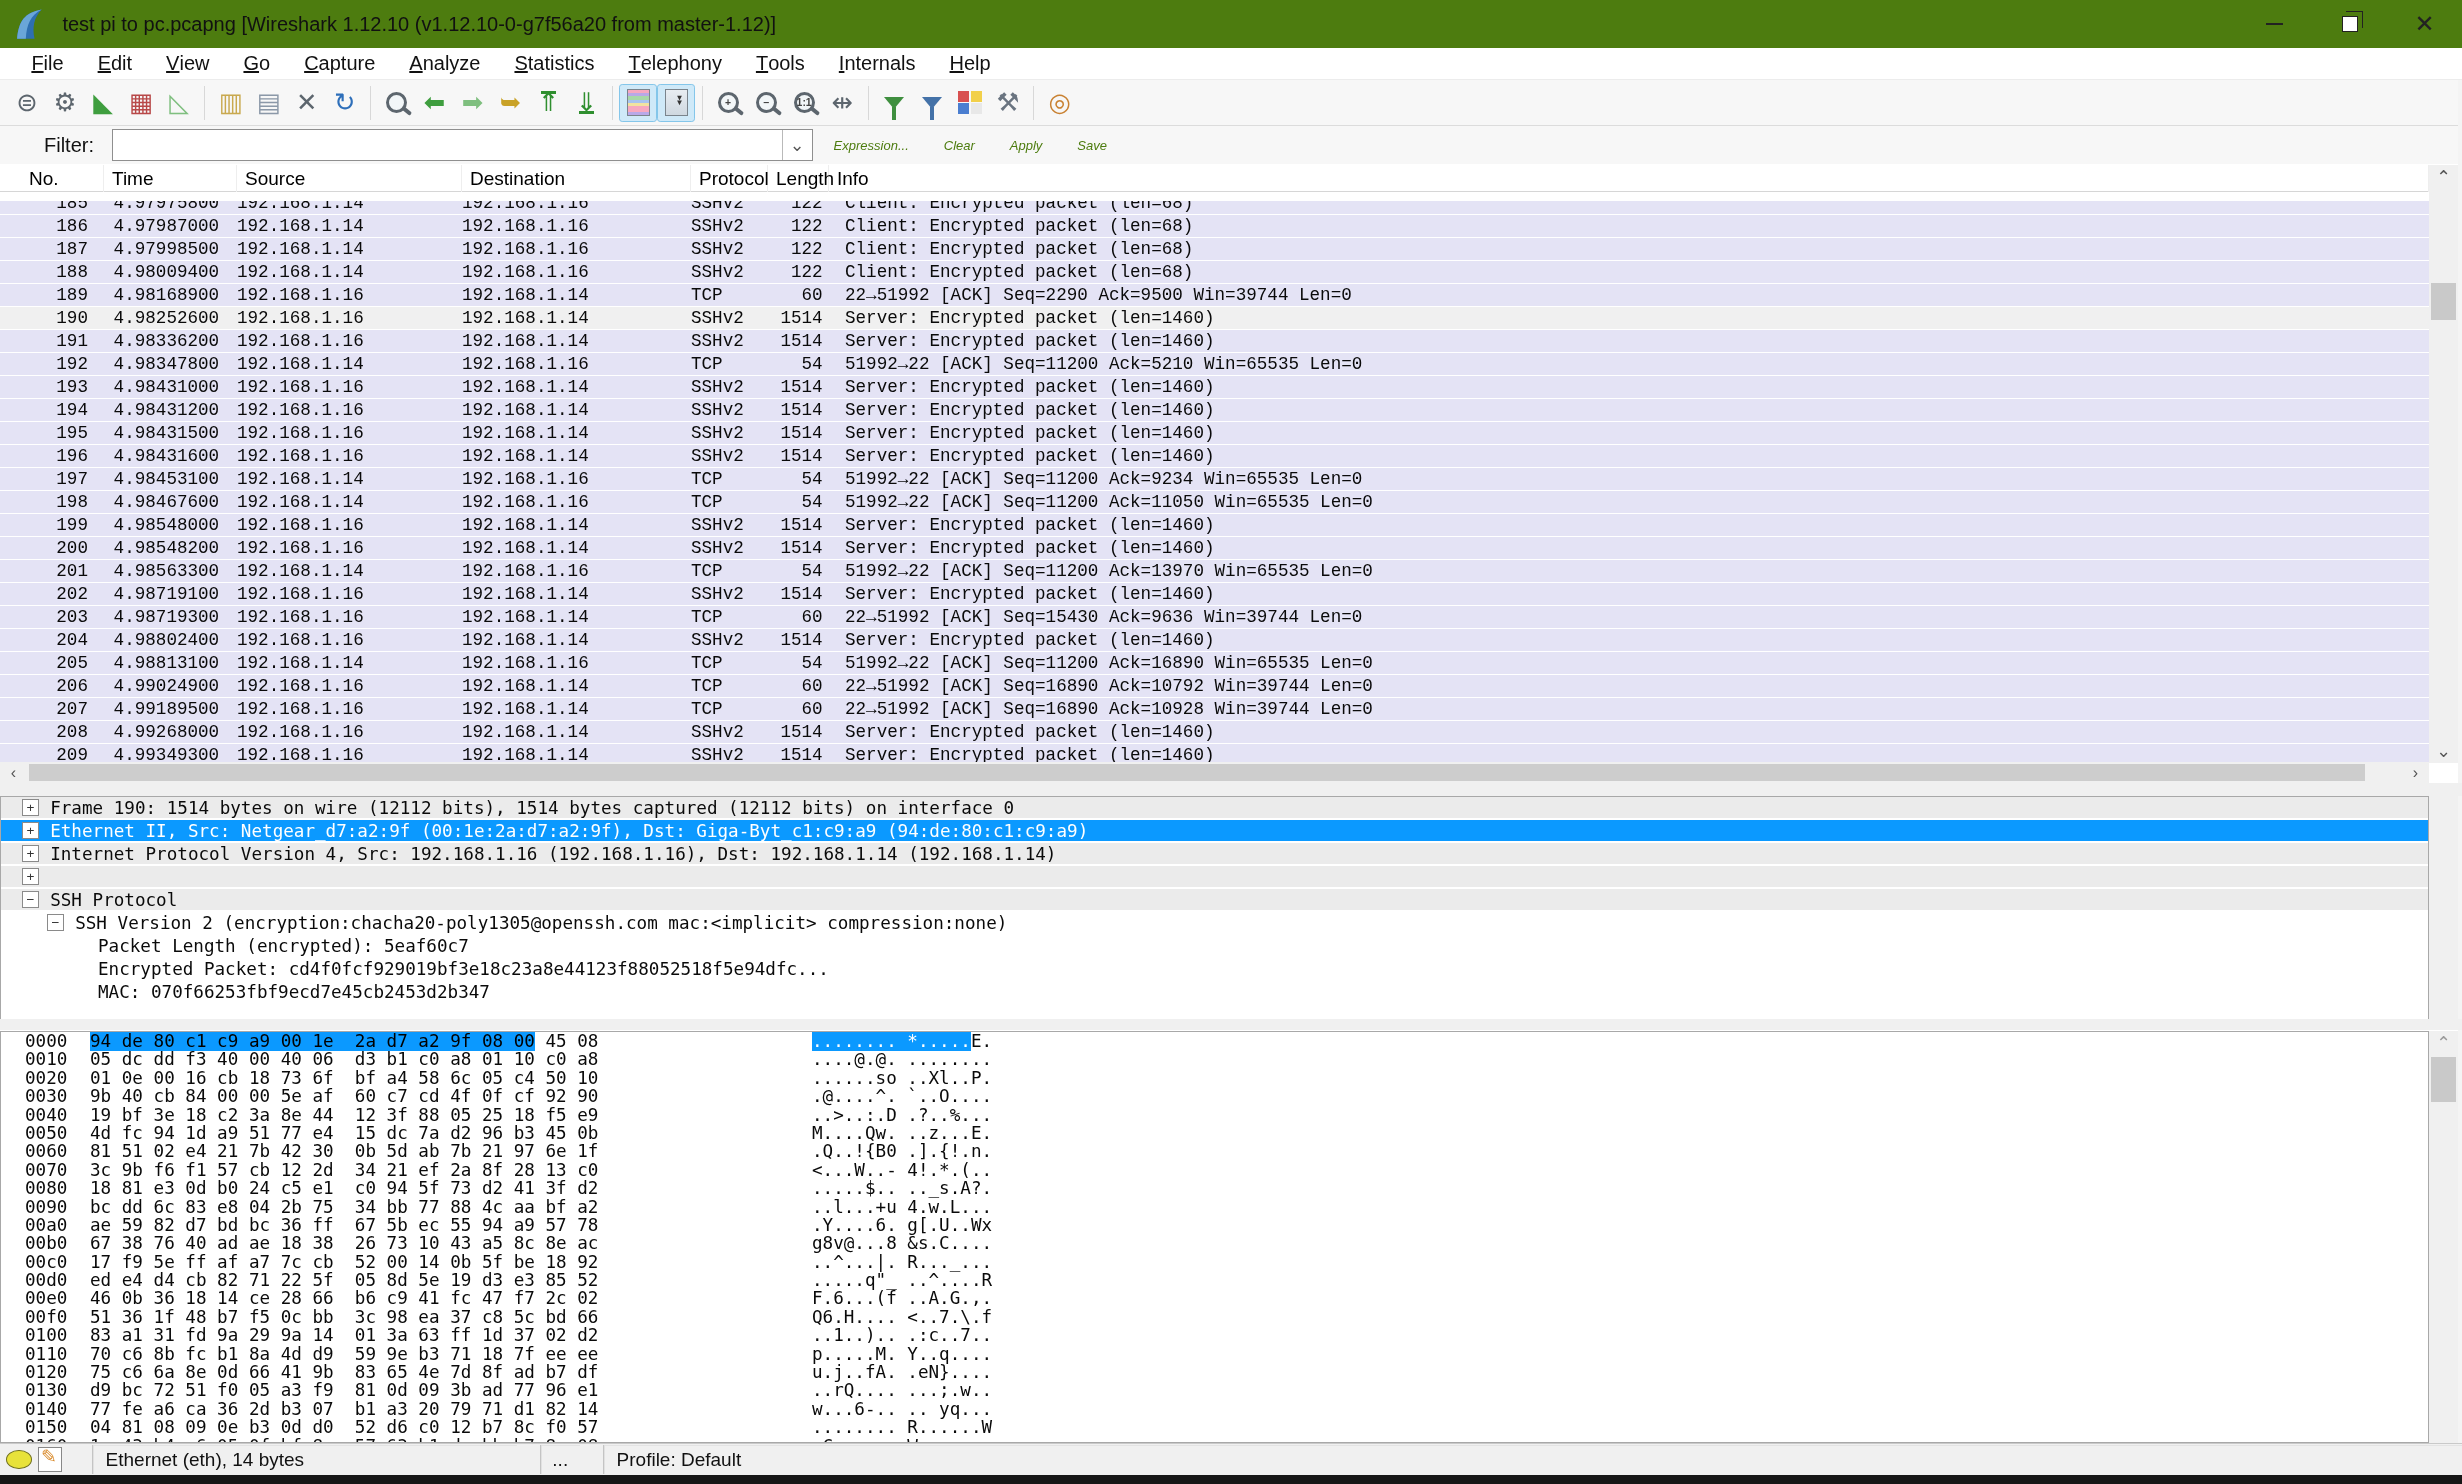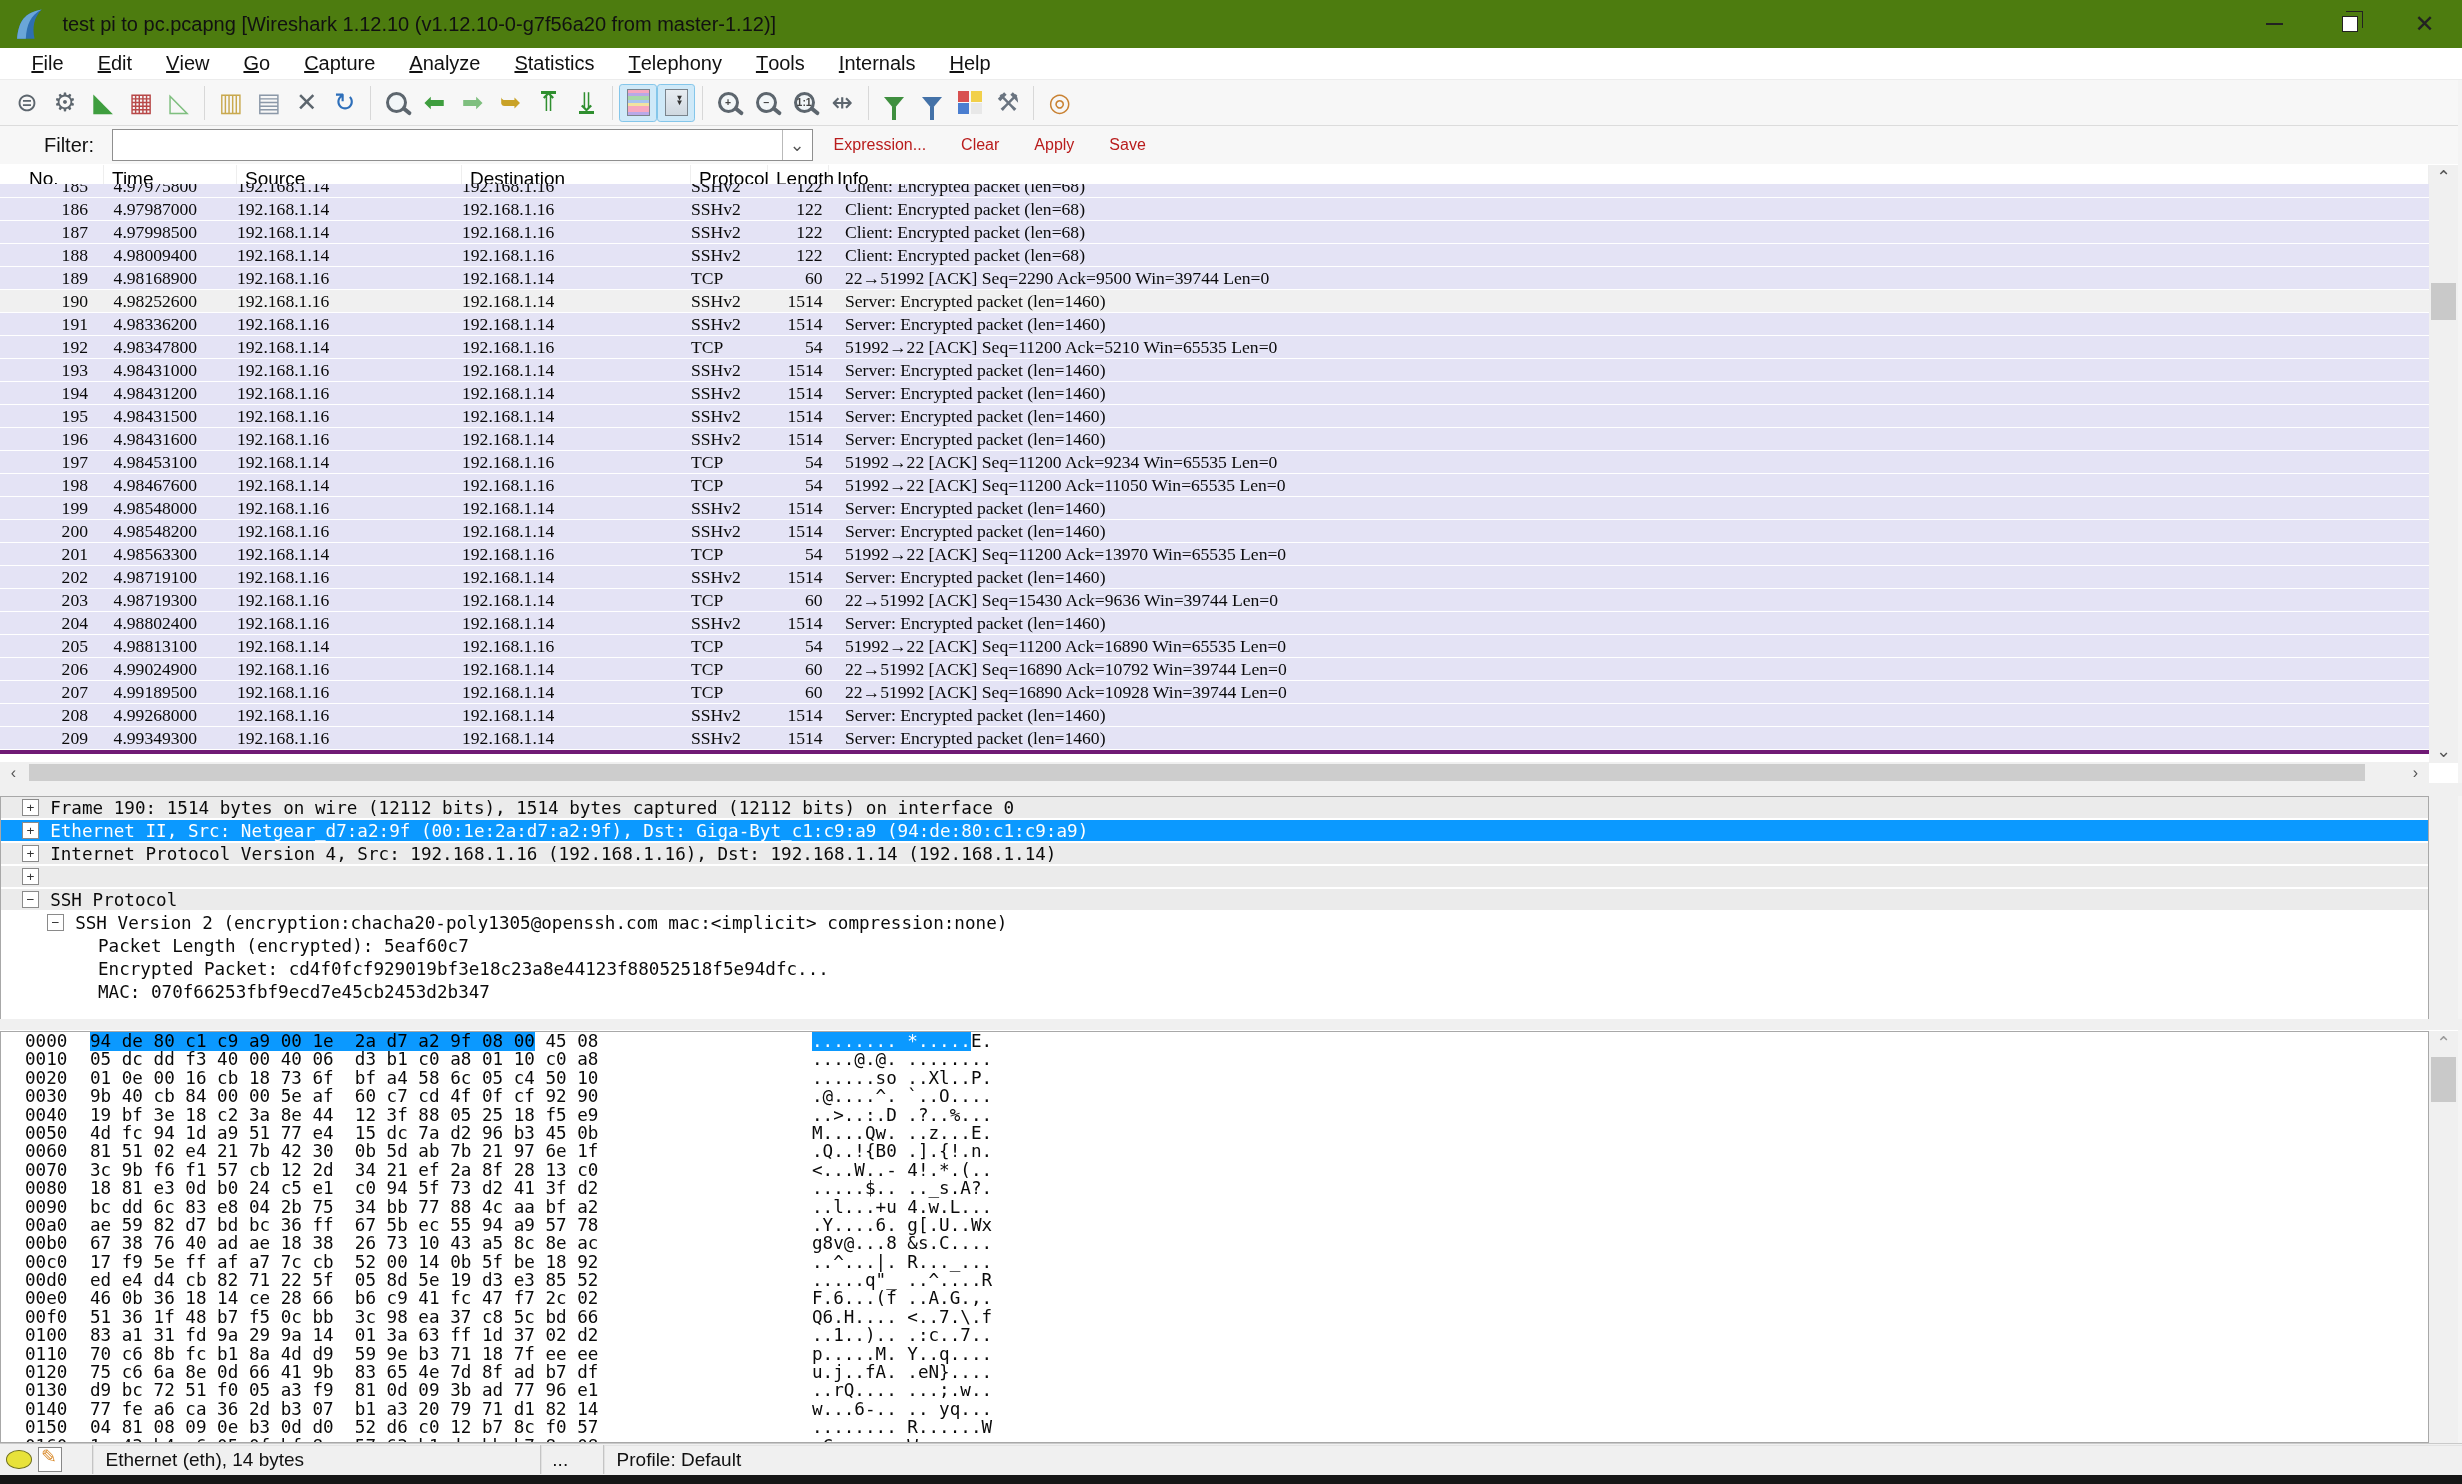--- a/index.html
+++ b/index.html
@@ -44,28 +44,28 @@
   .arrow-cap { position:relative; }
   .arrow-cap.top::before { content:''; position:absolute; left:3.2px; top:1.6px; right:3.2px; border-top:3.2px solid #2f8f2f; }
   .arrow-cap.bot::after { content:''; position:absolute; left:3.2px; bottom:1.6px; right:3.2px; border-bottom:3.2px solid #2f8f2f; }
 
   
   .filterbar { position:absolute; left:0; top:126px; width:2462px; height:38px; background:#f7f7f7; display:flex; align-items:center; }
   .filter-label { font-size:20px; color:#111; margin-left:44px; }
   .filter-combo { margin-left:17.6px; width:701px; height:32px; background:#fff; border:1.6px solid #8f8f8f; position:relative; }
   .filter-input { position:absolute; left:3.2px; top:1.6px; right:35px; bottom:1.6px; border:none; outline:none; font-size:19px; font-family:"Liberation Sans",sans-serif; background:transparent; }
   .combo-arrow { position:absolute; right:0; top:0; width:30px; height:100%; border-left:1.6px solid #b9b9b9; display:flex; align-items:center; justify-content:center; color:#555; font-size:17.6px; }
-  .filter-btn { font-size:16px; color:#b91c1c; margin-left:35px; }
+  .filter-btn { font-size:13px; color:#4d7c0f; margin-left:35px;font-style:italic; }
   .filter-btn.first { margin-left:21px; }
 
   
   .plist-head { position:absolute; left:0; top:165px; width:2429px; height:27px; background:#fff; border-bottom:1.6px solid #d6d6d6; display:grid; grid-template-columns:104px 133px 225px 229px 77px 61px 1fr; align-items:center; }
   .plist-head .hc { font-size:19px; color:#000; padding-left:8px; height:27px; display:flex; align-items:center; border-right:0.8px solid #eeeeee; }
   .plist-head .hc.first { padding-left:29px; }
-  .prows { position:absolute; left:0; top:184px; width:2429px; height:570px; overflow:hidden; background:#701a75; font-family:Liberation Serif, serif; }
+  .prows { position:absolute; left:0; top:201px; width:2429px; height:570px; overflow:hidden; background:#0369a1; font-family:Liberation Mono, monospace; }
   .prow { display:grid; grid-template-columns:104px 133px 225px 229px 77px 61px 1fr; height:23px; background:#e4e3f5; border-bottom:1.6px solid #ffffff; font-size:17.6px; color:#0a0a0a; align-items:center; white-space:pre; }
   .prow.selected { background:#f0f0f0; }
   .prow.clipped { height:14.4px; }
   .prow.clipped > div { margin-top:-8.8px; }
   .prow .c-no { text-align:right; padding-right:16px; }
   .prow .c-time { padding-left:9.6px; }
   .prow .c-len { text-align:right; padding-right:6.4px; }
   .prow .c-info { padding-left:16px; }
 
   

